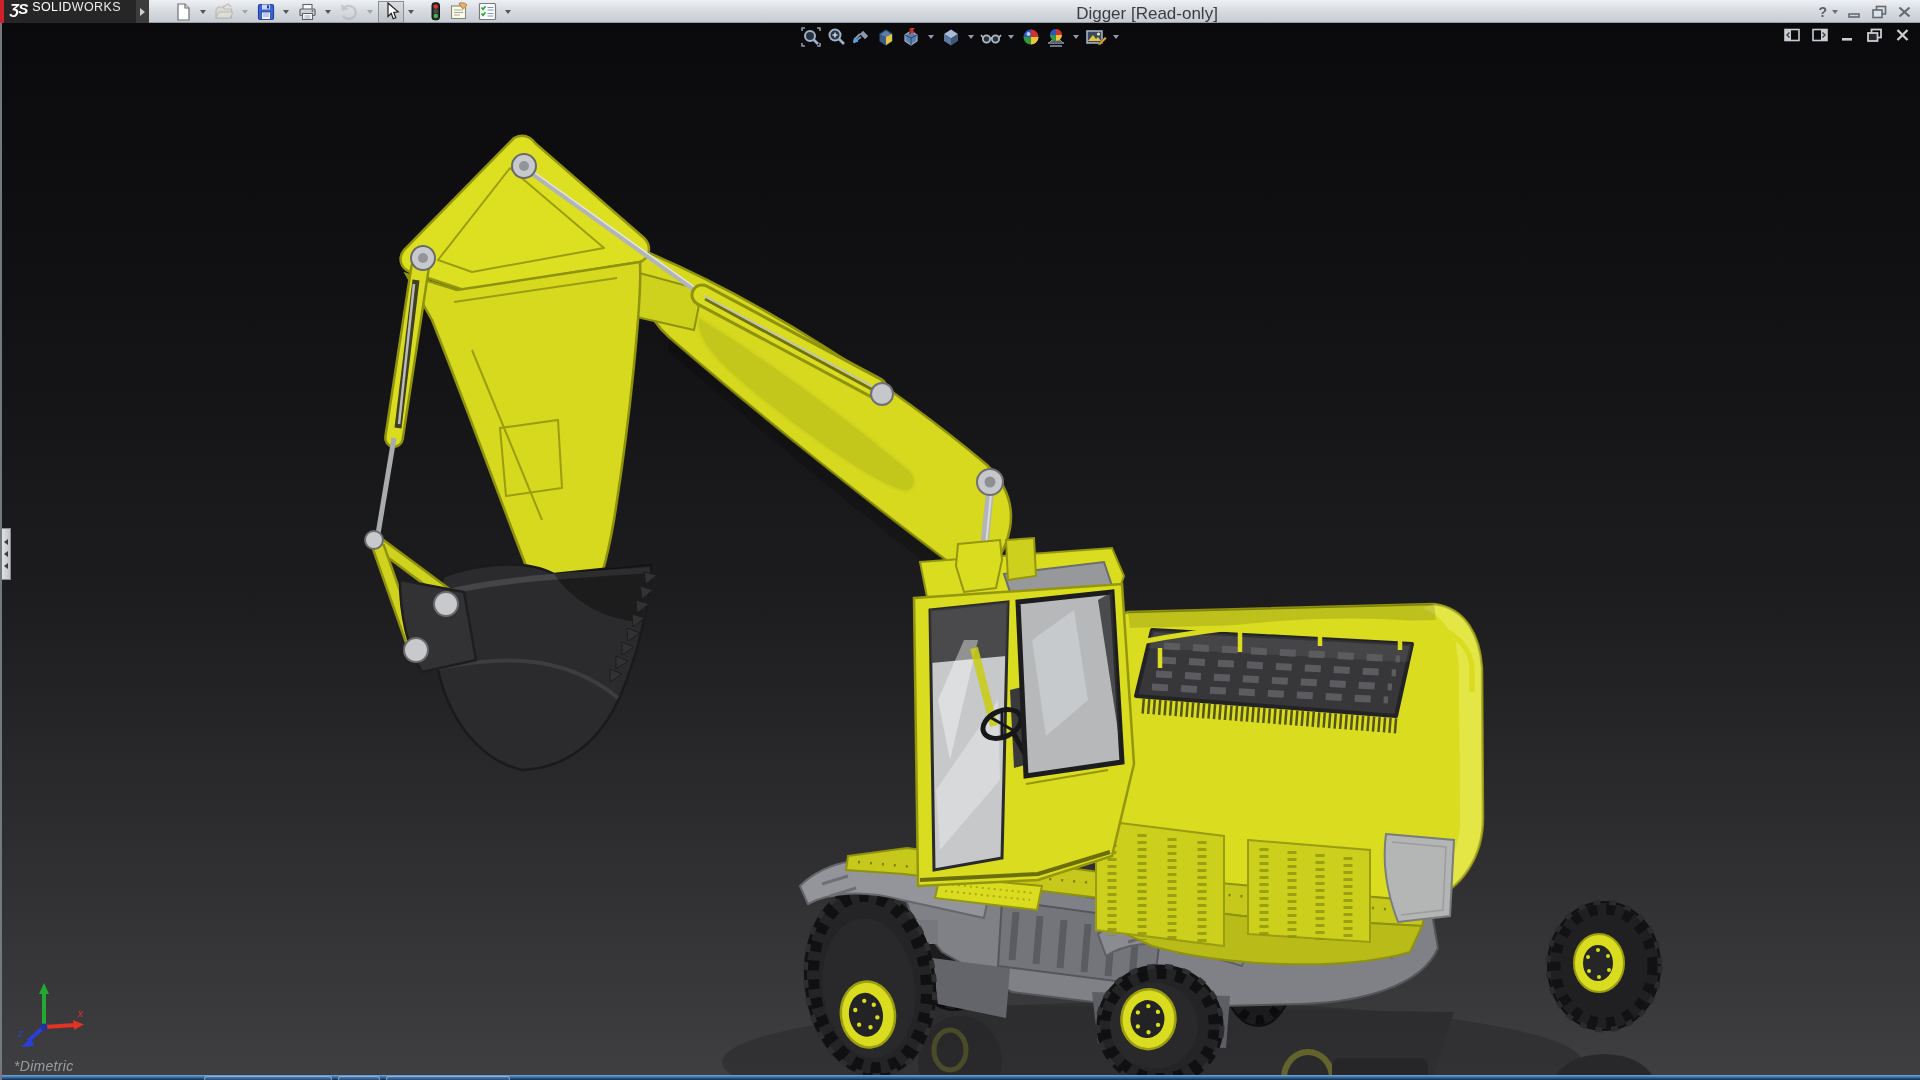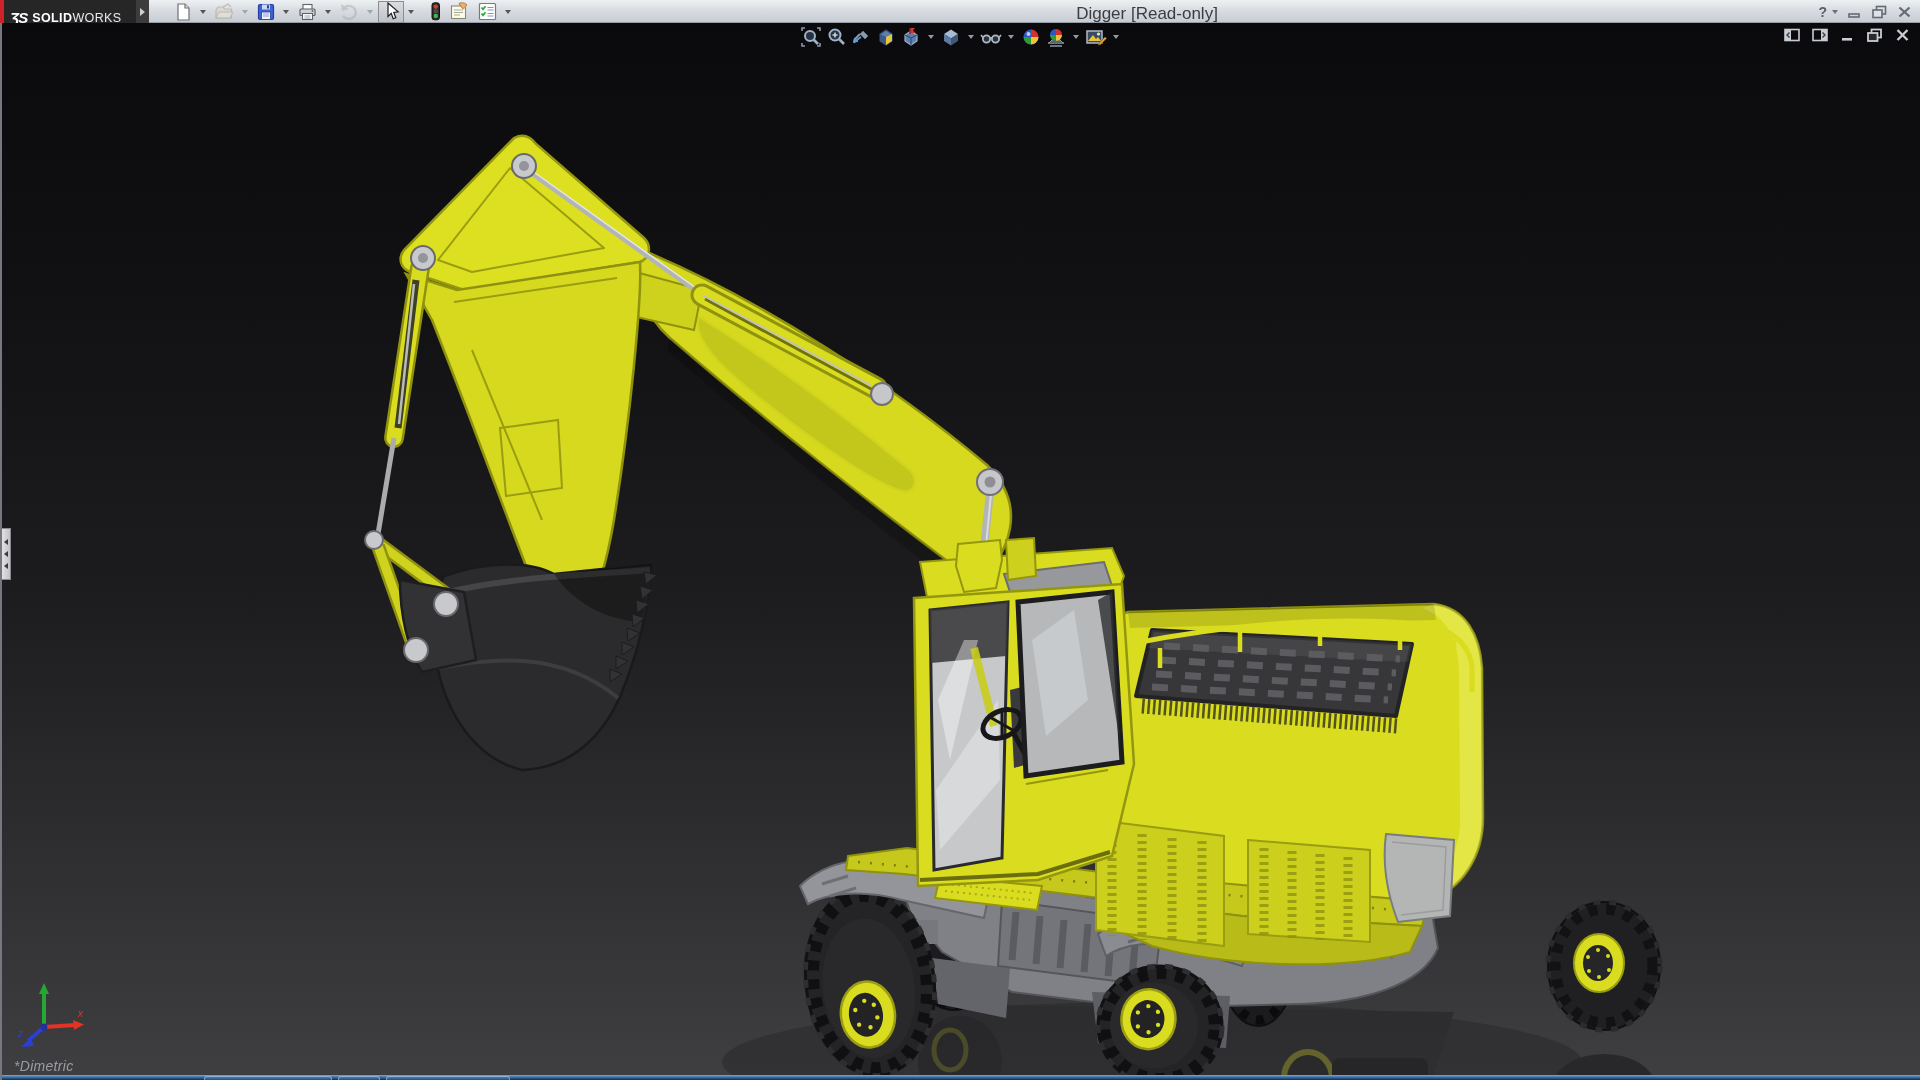--- a/index.html
+++ b/index.html
@@ -4,24 +4,24 @@
 <style>
   * { margin:0; padding:0; box-sizing:border-box; }
   html,body { width:1920px; height:1080px; overflow:hidden; background:#000;
     font-family:"Liberation Sans","DejaVu Sans",sans-serif; }
 
   
   #titlebar { position:absolute; left:0; top:0; width:1920px; height:23px;
     background:linear-gradient(180deg,#eef0f3 0%,#d9dde2 45%,#c7ccd4 100%);
     border-bottom:1px solid #989ea7; }
   #logo { position:absolute; left:0; top:0; width:136px; height:35px; background:#262626;
-    display:flex; align-items:center; padding-left:10px; }
+    display:flex; padding-left:10px; }
   #logo .red { position:absolute; left:0; top:0; width:4px; height:23px; background:#cf2128; }
   #logo .mark { color:#fff; font-weight:bold; font-style:italic; font-size:15px; margin-right:5px; letter-spacing:-1px;}
-  #logo .nb { color:#fff; font-weight:bold; font-size:12.5px; letter-spacing:.4px; }
+  #logo .nb { color:#fff; font-weight:normal; font-size:12.5px; letter-spacing:.4px; }
   #logo .nl { color:#e9e9e9; font-weight:normal; font-size:12.5px; letter-spacing:.4px; }
   #logo-arrow { position:absolute; left:136px; top:0; width:13px; height:23px; background:#3c3c3c;
     display:flex; align-items:center; justify-content:center; }
   #logo-arrow .tri { width:0; height:0; border-left:5px solid #cfcfcf; border-top:4px solid transparent; border-bottom:4px solid transparent; }
 
   #main-toolbar { position:absolute; left:170px; top:0; height:23px; display:flex; align-items:center; gap:1px; }
   .tbtn { height:22px; display:flex; align-items:center; padding:0 2px; border:1px solid transparent; }
   .tbtn.active { background:linear-gradient(180deg,#dcdde0,#bfc2c8); border:1px solid #8a8e95; }
   .tbtn.disabled { opacity:.55; }
   .caret { width:0; height:0; border-top:4px solid #555; border-left:3.5px solid transparent;

